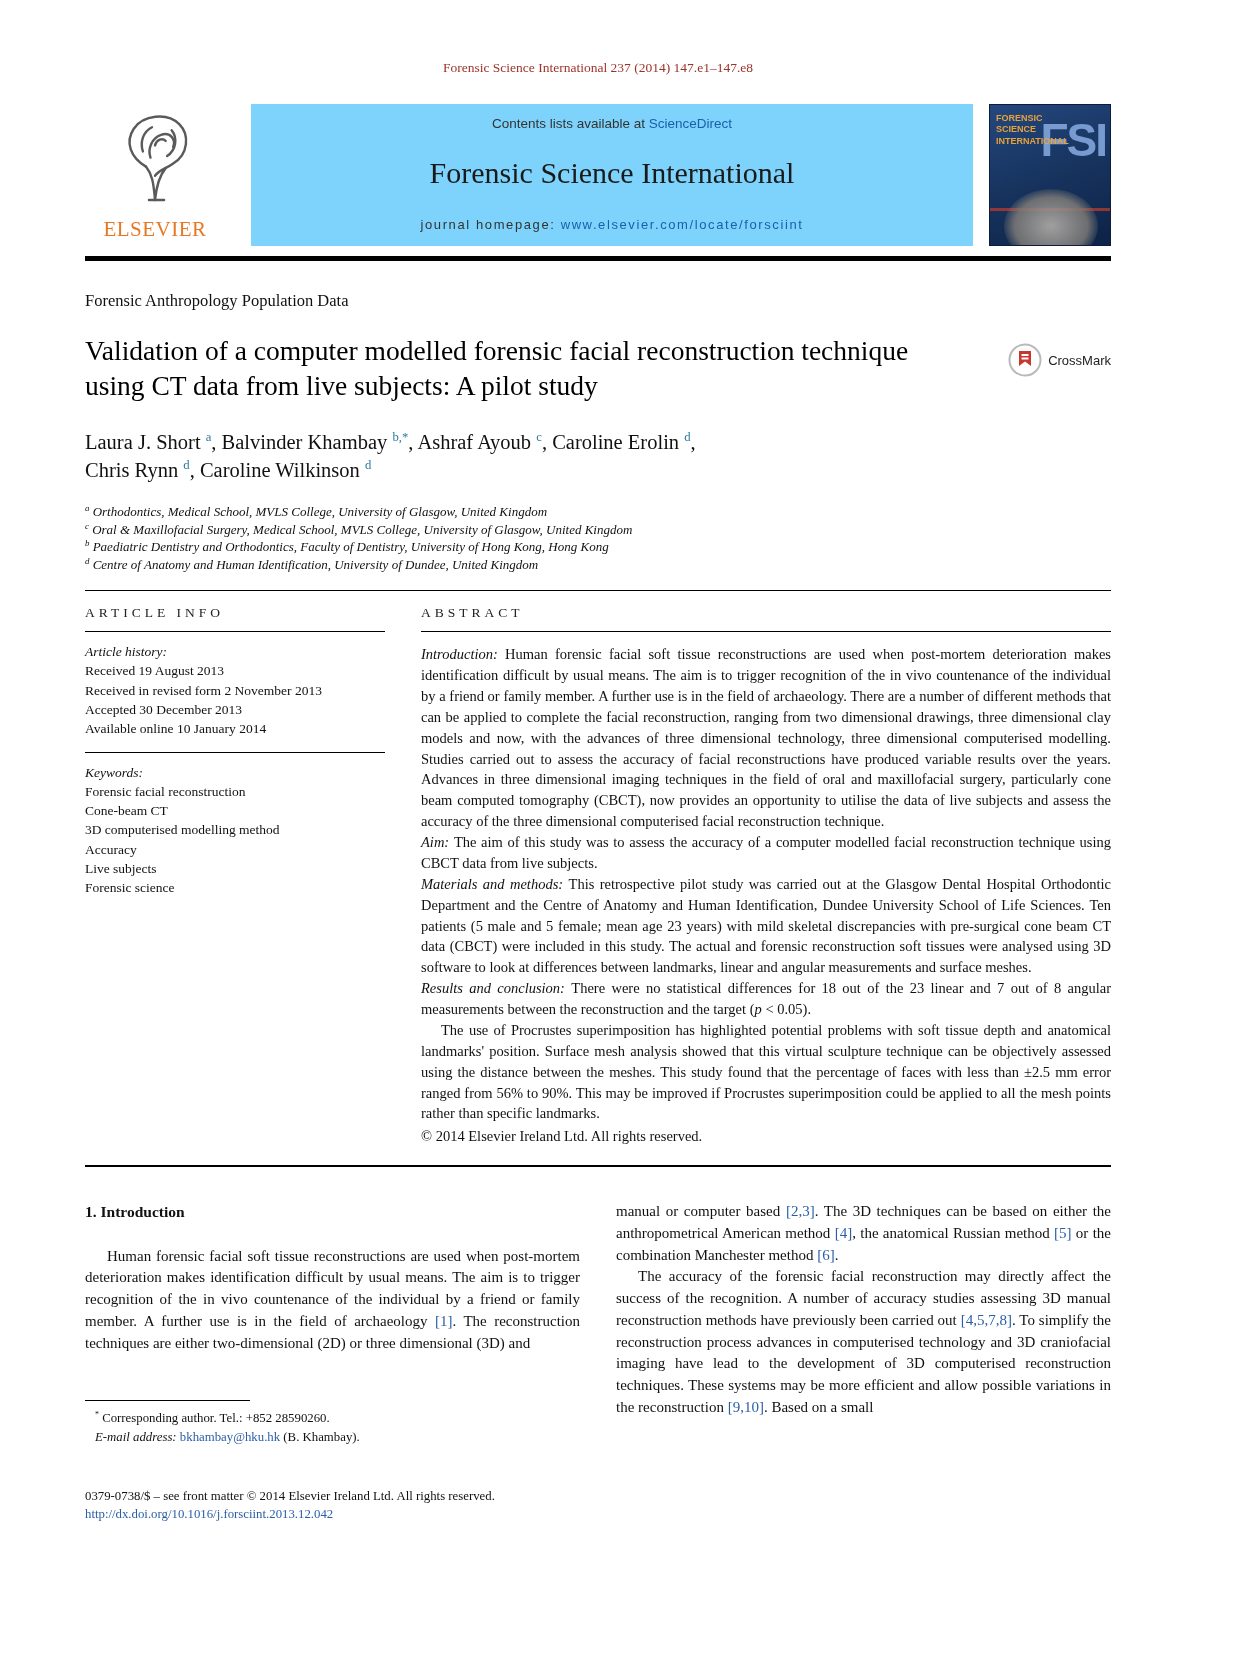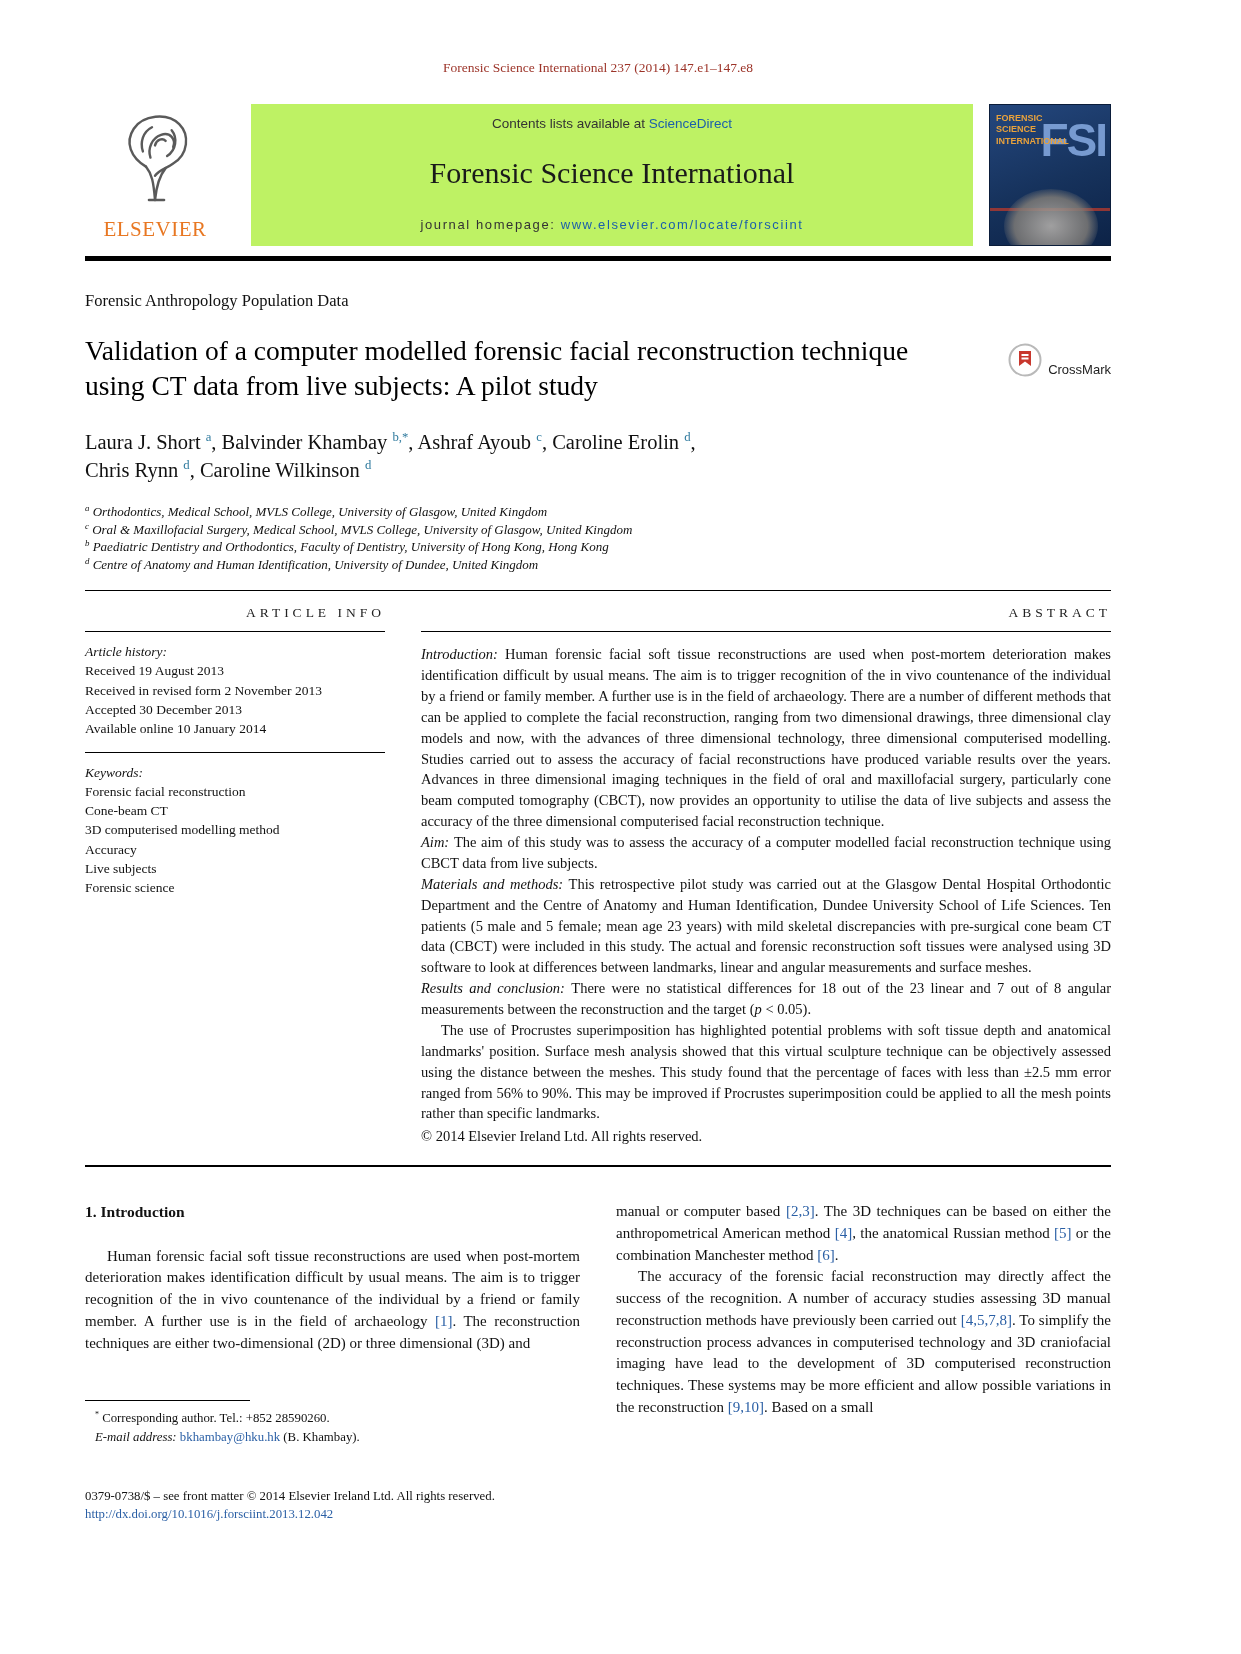--- a/index.html
+++ b/index.html
@@ -13,60 +13,60 @@
   .content { width:1026px; margin-left:85px; padding-top:60px; }
 
   
   .citation { text-align:center; font-size:13.5px; color:#9c3328; margin-bottom:28px; }
 
   
   .header-row { display:flex; align-items:stretch; }
   .logo-col { width:140px; display:flex; flex-direction:column; align-items:center; justify-content:space-between; padding:2px 0 4px 0; }
   .tree-svg { width:92px; height:100px; }
   .elsevier-word { font-size:21px; color:#e87722; letter-spacing:0.5px; font-weight:normal; }
-  .gray-box { flex:1; background:#bef264; margin:0 16px 0 26px; padding:12px 10px 14px 10px; display:flex; flex-direction:column; justify-content:space-between; min-height:140px; }
+  .gray-box { flex:1; background:#7dd3fc; margin:0 16px 0 26px; padding:12px 10px 14px 10px; display:flex; flex-direction:column; justify-content:space-between; min-height:140px; }
   .contents-line { text-align:center; font-family:"Liberation Sans", sans-serif; font-size:13.5px; color:#333; }
   .sd-link { color:#1b5faa; cursor:pointer; }
   .journal-title { text-align:center; font-size:30px; color:#1a1a1a; padding:10px 0 12px 0; }
   .homepage-line { text-align:center; font-family:"Liberation Sans", sans-serif; font-size:13px; letter-spacing:1.6px; color:#333; }
   .homepage-url { color:#1b5faa; cursor:pointer; }
 
   
   .cover { width:122px; height:142px; background:linear-gradient(160deg,#24477e 0%, #16325c 55%, #0d2347 100%); position:relative; overflow:hidden; border:1px solid #0b1d3a; }
   .cover-fsi { position:absolute; top:8px; right:4px; font-family:"Liberation Sans", sans-serif; font-weight:bold; font-size:46px; color:rgba(130,165,220,0.9); letter-spacing:-2px; }
   .cover-lines { position:absolute; top:8px; left:6px; font-family:"Liberation Sans", sans-serif; font-weight:bold; font-size:9px; color:#e8a23c; line-height:1.25; }
   .cover-face { position:absolute; bottom:-18px; left:14px; width:94px; height:74px; background:radial-gradient(ellipse at center, #b9b4ae 0%, #7d7a76 55%, rgba(13,35,71,0) 75%); border-radius:50%; opacity:0.85; }
   .cover-redbar { position:absolute; bottom:34px; left:0; width:100%; height:3px; background:#b03a2e; opacity:0.8; }
 
   .black-bar { height:5px; background:#000; margin-top:10px; }
 
   
   .section-label { font-size:16.5px; margin-top:30px; }
   .title-row { display:flex; margin-top:22px; }
   .article-title { flex:1; font-size:27.5px; line-height:1.28; color:#000; padding-right:30px; }
-  .crossmark { width:120px; display:flex; align-items:flex-end; justify-content:flex-end; gap:6px; align-self:flex-start; margin-top:10px; cursor:pointer; }
+  .crossmark { width:120px; display:flex; align-items:center; justify-content:flex-end; gap:6px; align-self:flex-start; margin-top:10px; cursor:pointer; }
   .crossmark-text { font-family:"Liberation Sans", sans-serif; font-size:13px; color:#222; }
 
   .authors { font-size:20.5px; margin-top:26px; line-height:1.35; }
   .s-sup { vertical-align:super; font-size:0.62em; color:#2f7a9e; }
   .s-supk { vertical-align:super; font-size:0.62em; }
   .s-i { font-style:italic; }
   .s-link { color:#2a5fa5; cursor:pointer; }
 
   .affiliations { margin-top:18px; font-size:13px; font-style:italic; line-height:1.35; }
   .affiliations .s-supk { font-size:0.68em; }
 
   .rule { border-top:1px solid #000; }
   .rule-after-affil { margin-top:16px; }
 
   
   .ia-wrap { display:flex; margin-top:0; }
   .info-col { width:300px; }
   .abs-col { width:690px; margin-left:36px; }
-  .col-heading { font-size:13.5px; letter-spacing:4px; padding:14px 0 10px 0; color:#222;text-align:right; }
+  .col-heading { font-size:13.5px; letter-spacing:4px; padding:14px 0 10px 0; color:#222; }
   .heading-rule { border-top:1px solid #000; }
   .info-block { font-size:13.5px; line-height:1.42; padding:10px 0 14px 0; }
   .info-label { font-style:italic; }
   .abs-body { font-size:14.5px; line-height:1.44; text-align:justify; padding-top:12px; }
   .abs-body p { margin:0; }
   .abs-indent { text-indent:20px; }
   .abs-copyright { text-align:left; margin-top:2px; }
   .ia-bottom-rule { border-top:2px solid #000; margin-top:18px; }
 
   

